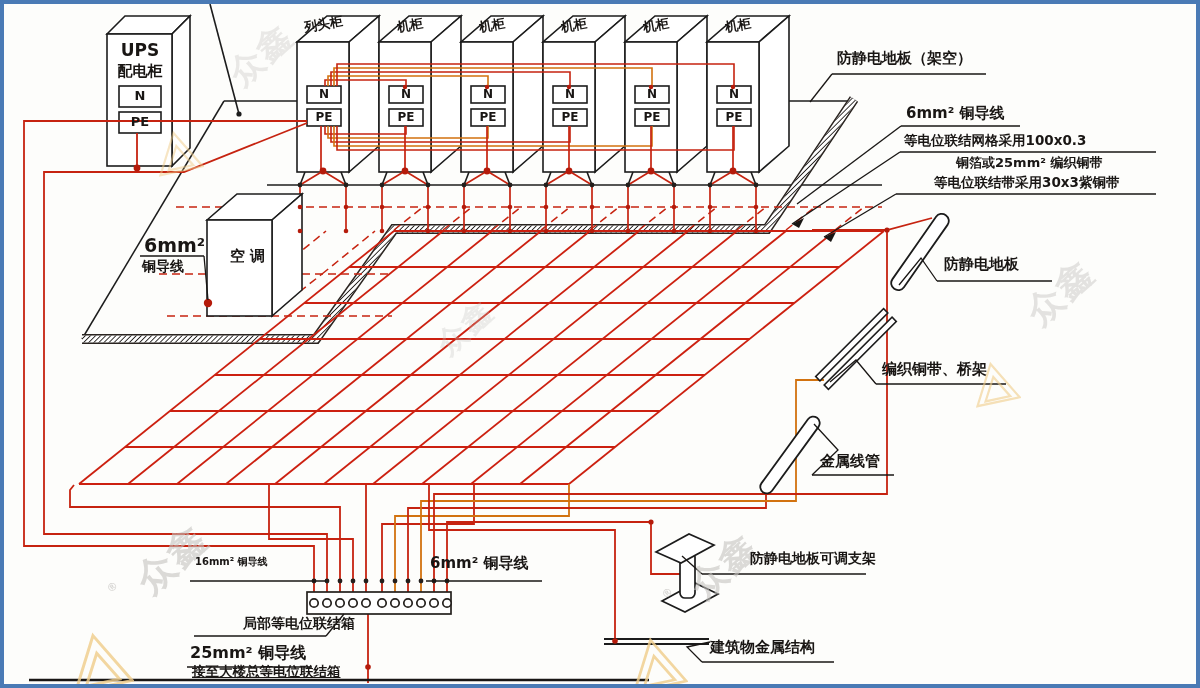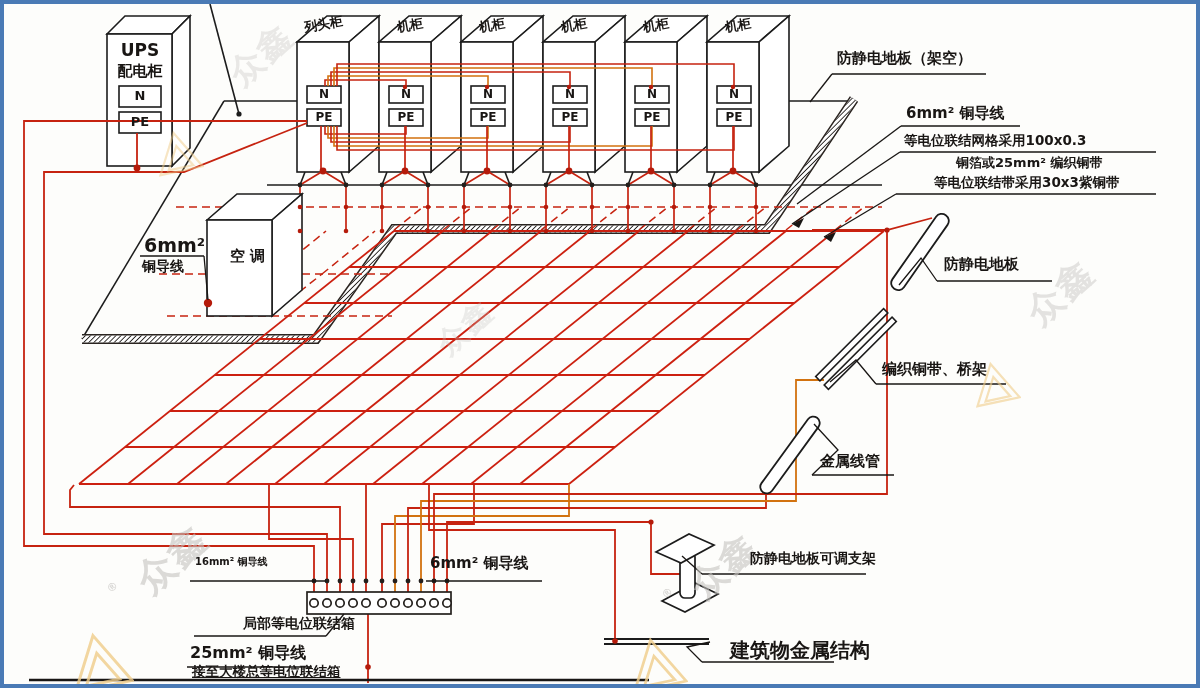--- a/index.html
+++ b/index.html
@@ -430,21 +430,21 @@
 
 <div class="txt" style="left:833px;top:47px;font-size:15px;">防静电地板（架空）</div>
 <div class="txt" style="left:902px;top:102px;font-size:15px;">6mm² 铜导线</div>
 <div class="txt" style="left:900px;top:129px;font-size:13.5px;">等电位联结网格采用100x0.3</div>
 <div class="txt" style="left:937px;top:152px;font-size:13px;margin-left:15px;">铜箔或25mm² 编织铜带</div>
 <div class="txt" style="left:930px;top:171px;font-size:13.5px;">等电位联结带采用30x3紫铜带</div>
 <div class="txt" style="left:940px;top:253px;font-size:15px;">防静电地板</div>
 <div class="txt" style="left:878px;top:358px;font-size:15px;">编织铜带、桥架</div>
 <div class="txt" style="left:816px;top:450px;font-size:15px;">金属线管</div>
 <div class="txt" style="left:746px;top:547px;font-size:14px;">防静电地板可调支架</div>
-<div class="txt" style="left:706px;top:636px;font-size:20px;margin-left:20px;">建筑物金属结构</div>
+<div class="txt" style="left:706px;top:636px;font-size:15px;">建筑物金属结构</div>
 
 <div class="txt" style="left:191px;top:553px;font-size:10px;">16mm² 铜导线</div>
 <div class="txt" style="left:426px;top:552px;font-size:15px;">6mm² 铜导线</div>
 <div class="txt" style="left:195px;top:612px;font-size:14px;margin-left:44px;">局部等电位联结箱</div>
 <div class="txt" style="left:186px;top:641px;font-size:16px;">25mm² 铜导线</div>
 <div class="txt" style="left:188px;top:660px;font-size:13.5px;text-decoration:underline;">接至大楼总等电位联结箱</div>
 
 </div>
 
 </body></html>

